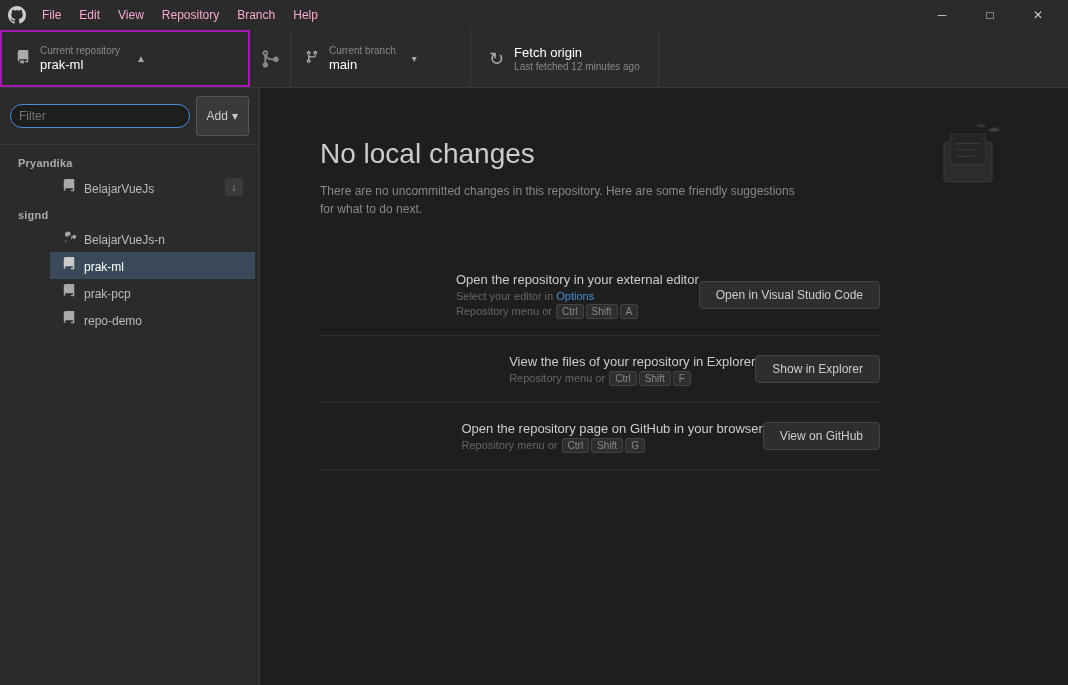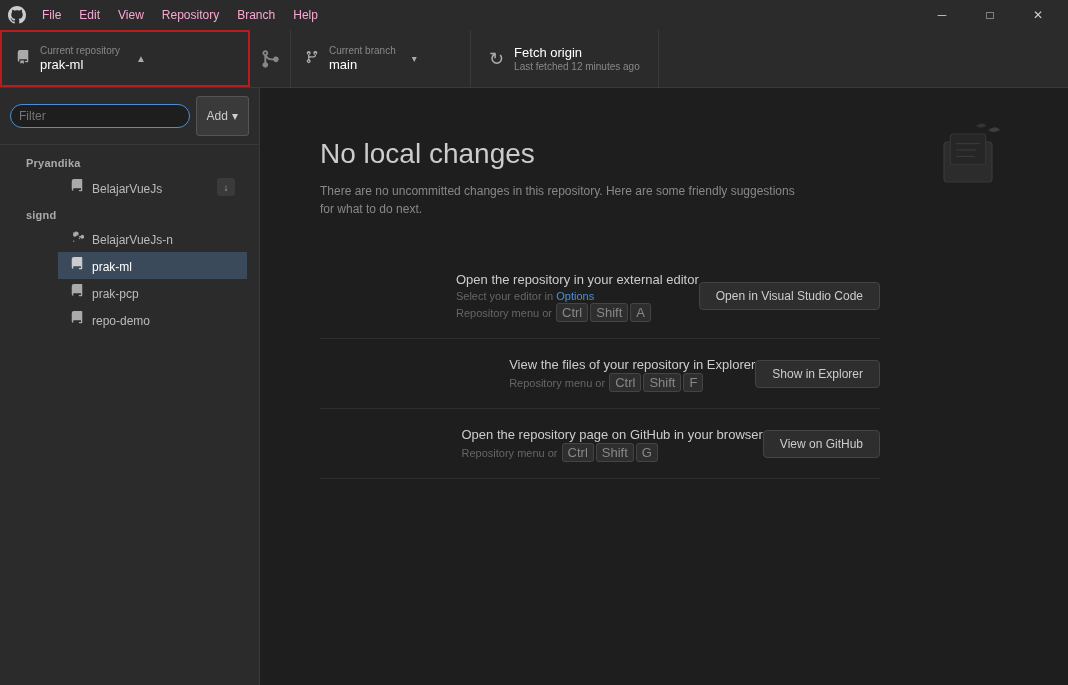--- a/index.html
+++ b/index.html
@@ -77,21 +77,21 @@
     .toolbar-section {
       display: flex;
       align-items: center;
       padding: 0 14px;
       gap: 10px;
       border-right: 1px solid #3a3a3a;
       cursor: pointer;
       position: relative;
     }
     .toolbar-section.current-repo {
-      border: 2px solid #b91c1c;
+      border: 2px solid #a21caf;
       min-width: 250px;
     }
     .toolbar-section-inner {
       display: flex;
       flex-direction: column;
       gap: 1px;
     }
     .toolbar-label {
       font-size: 10px;
       color: #888;
@@ -178,21 +178,21 @@
       font-size: 12px;
       padding: 12px 10px;
       cursor: pointer;
       display: flex;
       align-items: center;
       gap: 4px;
     }
     .sidebar-body {
       flex: 1;
       overflow-y: auto;
-      padding: 4px 12px;
+      padding: 4px 4px;
     }
     .sidebar-group-label {
       font-size: 11px;
       font-weight: 600;
       color: #aaa;
       padding: 8px 14px 4px;
       letter-spacing: 0.02em;
     }
     .sidebar-item {
       display: flex;
@@ -292,21 +292,21 @@
     }
     .action-card-sub {
       font-size: 11px;
       color: #666;
     }
     .action-card-sub .shortcut {
       background: #2e2e2e;
       border: 1px solid #444;
       border-radius: 3px;
       padding: 1px 5px;
-      font-size: 13px;
+      font-size: 10px;
       color: #888;
       margin: 0 1px;
     }
     .action-card-link {
       color: #4a90d9;
       cursor: pointer;
     }
     .action-btn {
       background: #2e2e2e;
       border: 1px solid #444;

